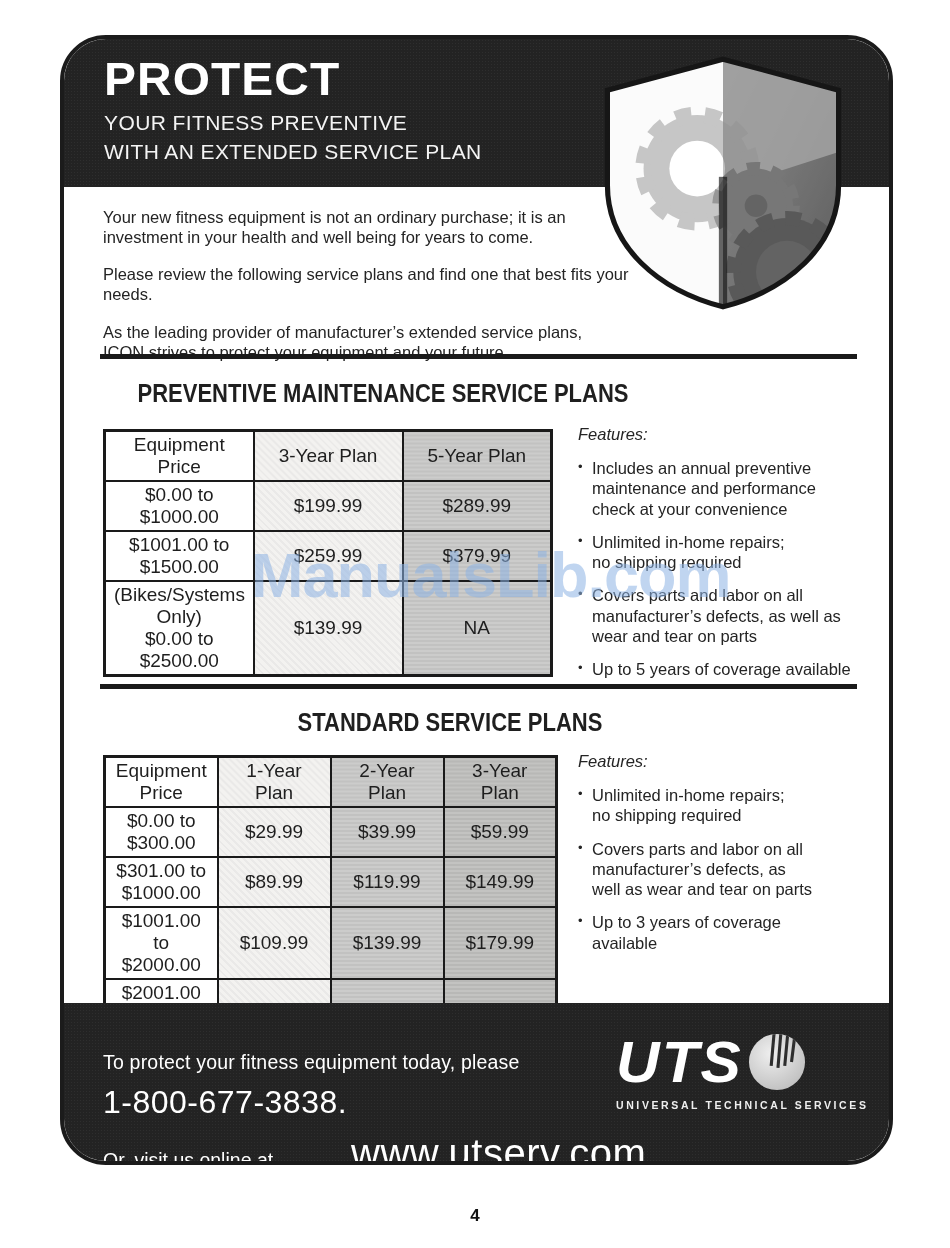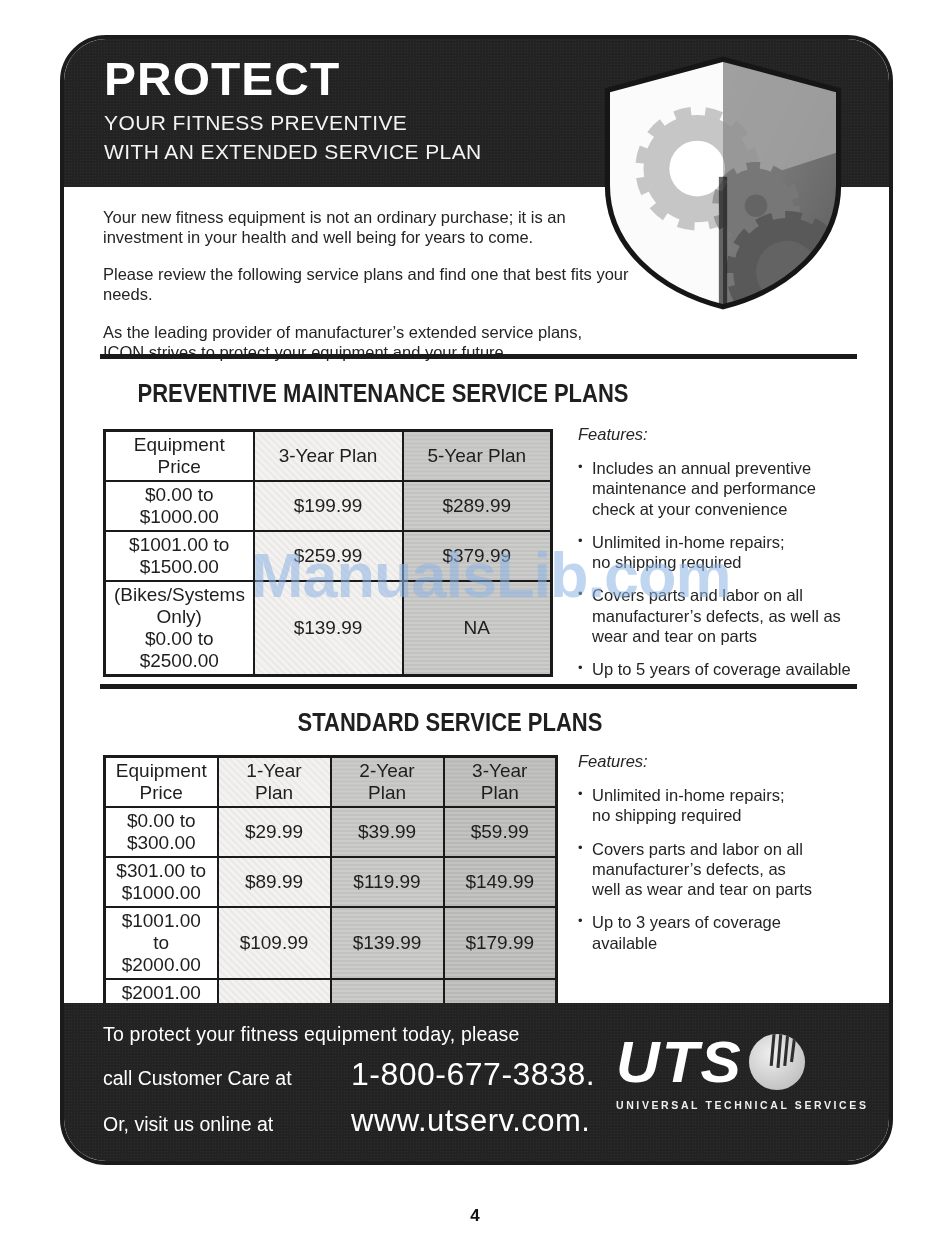--- a/index.html
+++ b/index.html
@@ -63,26 +63,26 @@
 
   
   .watermark { position:absolute; left:187px; top:500px; z-index:20;
                font-size:63px; font-weight:bold; letter-spacing:-1px;
                color:rgba(140,178,227,0.55); pointer-events:none; }
 
   
   .ftr { position:absolute; left:0; bottom:0; width:100%; height:158px; background:#232323;
          background-image: radial-gradient(rgba(255,255,255,0.05) 1px, transparent 1px);
          background-size:3px 3px; color:#fff; }
-  .ftr-text { position:absolute; left:39px; top:20px; }
+  .ftr-text { position:absolute; left:39px; top:48px; }
   .ftr-line1 { font-size:19.5px; letter-spacing:0.2px; }
   .ftr-row { display:flex; align-items:baseline; margin-top:10px; }
   .ftr-label { font-size:19.5px; width:248px; flex:0 0 248px; }
   .ftr-phone { font-size:32px; letter-spacing:0.5px; }
-  .ftr-site { font-size:31px; letter-spacing:0.5px; }
+  .ftr-site { font-size:40px; letter-spacing:0.5px; }
 
   
   .uts { position:absolute; left:552px; top:30px; width:250px; }
   .uts-row { display:flex; align-items:center;text-align:center; }
   .uts-word { font-size:58px; font-weight:bold; font-style:italic; letter-spacing:2px; line-height:1;
               transform:scaleX(1.04); transform-origin:left; }
   .uts-globe { width:58px; height:58px; margin-left:10px; }
   .uts-sub { margin-top:8px; font-size:10.5px; font-weight:bold; letter-spacing:2.6px; color:#f0f0f0; white-space:nowrap; }
 
   
@@ -245,21 +245,20 @@
 well as wear and tear on parts</li>
         <li>Up to 3 years of coverage
 available</li>
       </ul>
     </div>
 
     <div class="ftr">
       <div class="ftr-text">
         <div class="ftr-line1">To protect your fitness equipment today, please</div>
         <div class="ftr-row">
-          <span class="ftr-label">call Customer Care at</span>
           <span class="ftr-phone">1-800-677-3838.</span>
         </div>
         <div class="ftr-row">
           <span class="ftr-label">Or, visit us online at</span>
           <span class="ftr-site">www.utserv.com.</span>
         </div>
       </div>
 
       <div class="uts">
         <div class="uts-row">

